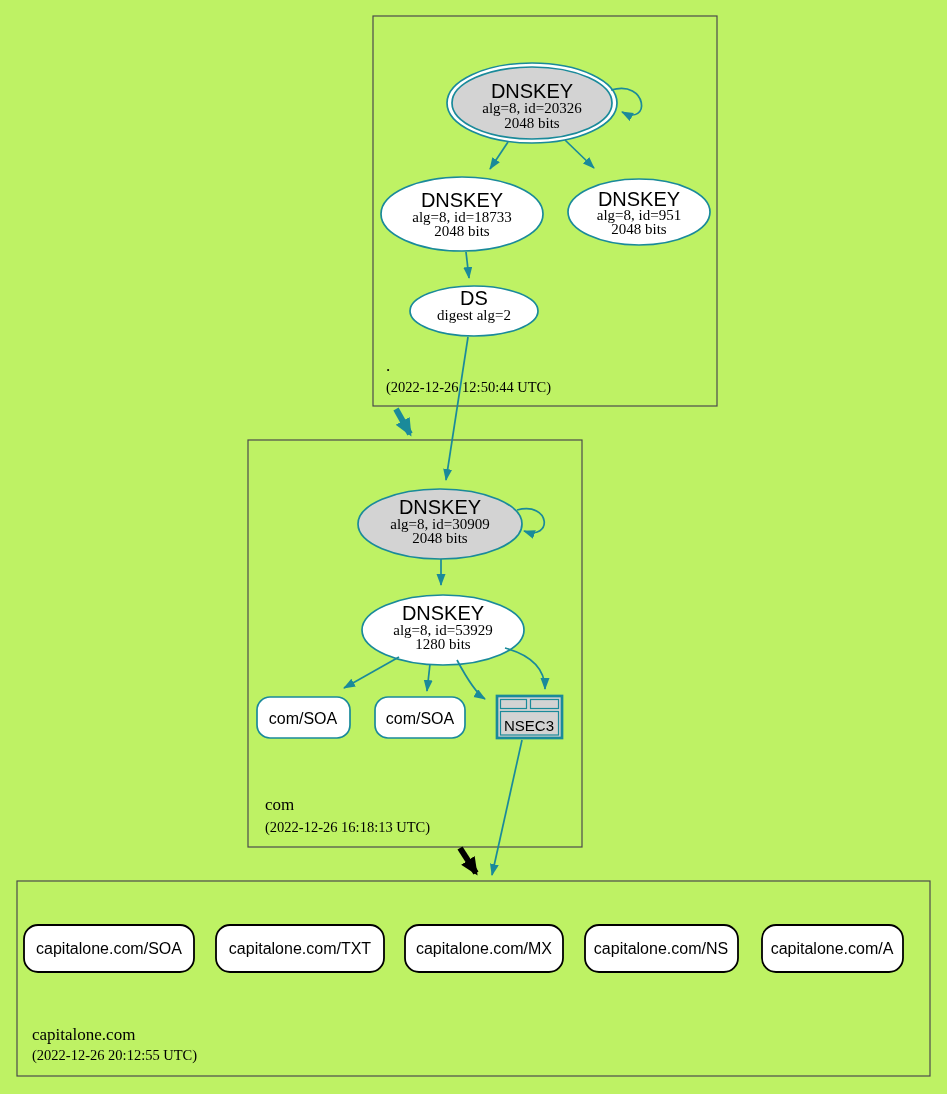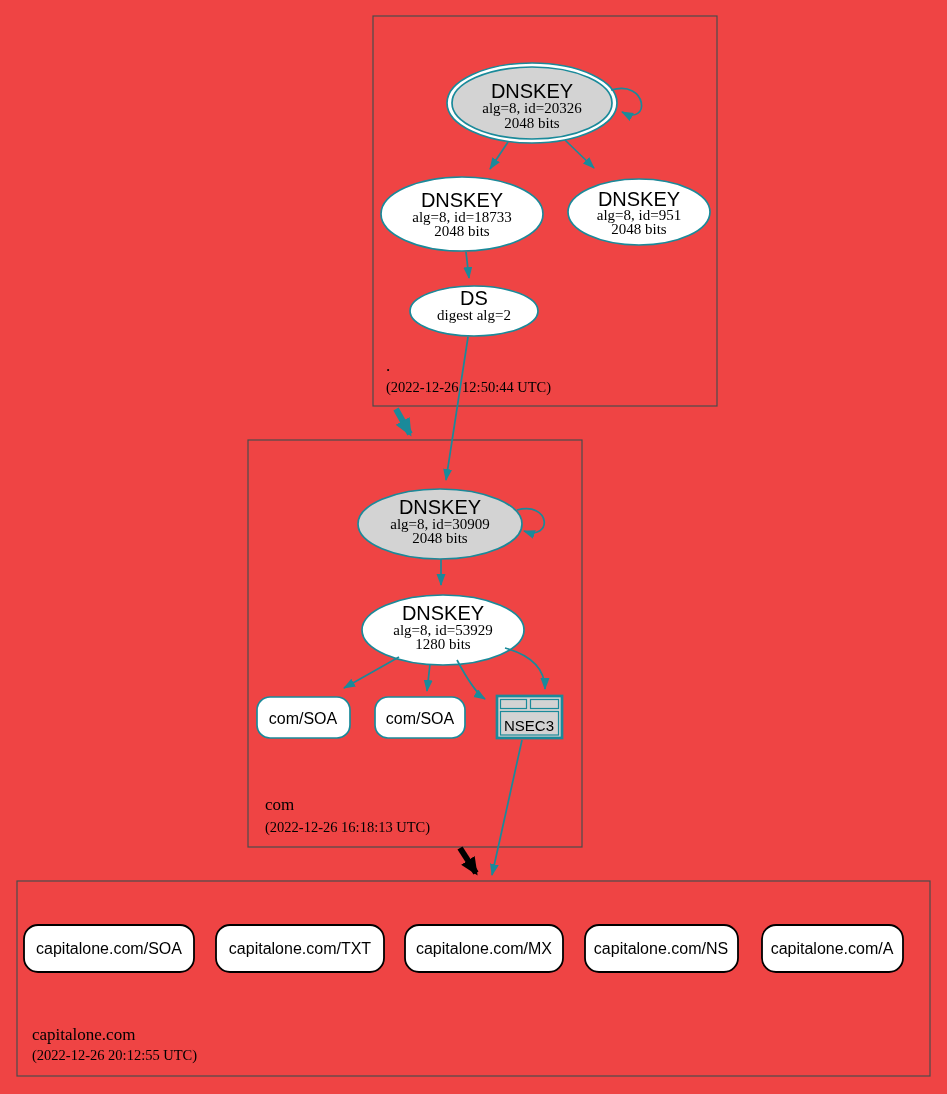--- a/index.html
+++ b/index.html
@@ -1,16 +1,16 @@
 <!DOCTYPE html>
 <html style="--secure: #1a8a9a; --insecure-delegation: #000000; --node-fill-gray: #d3d3d3; --zone-border: #4b4b4b;"><head>
 <meta charset="utf-8">
 <style>
   html,body{margin:0;padding:0;background:#ffffff;}
-  .canvas{width:947px;height:1094px;position:relative;background:#ef4444;}
+  .canvas{width:947px;height:1094px;position:relative;background:#bef264;}
   svg{display:block;}
 
   .zone-box{fill:none;stroke:var(--zone-border);stroke-width:1.2;}
 
   .edge{stroke:var(--secure);stroke-width:1.7;fill:none;}
   .edge-thick{stroke:var(--secure);stroke-width:6;fill:none;}
   .edge-thick-black{stroke:var(--insecure-delegation);stroke-width:6;fill:none;}
 
   .mk-secure{fill:var(--secure);}
   .mk-insecure{fill:var(--insecure-delegation);}

